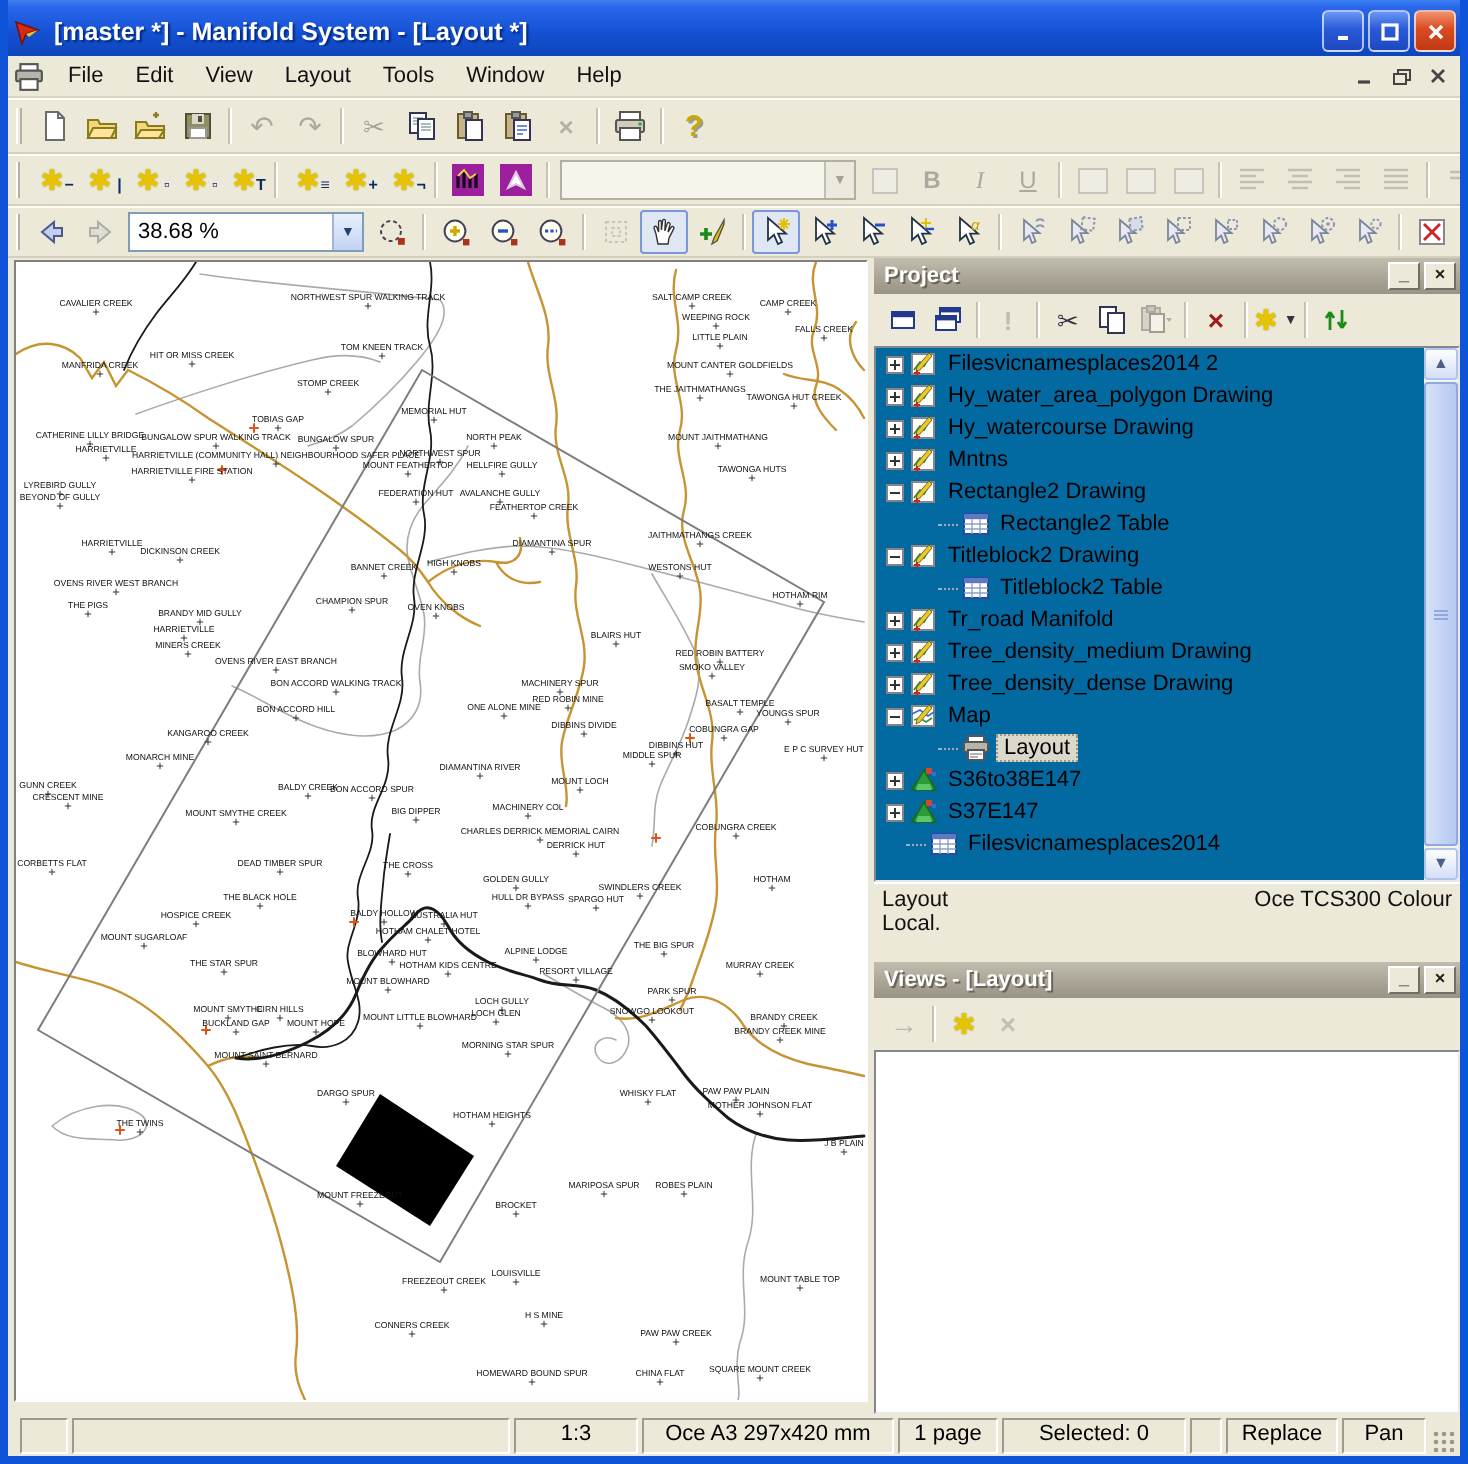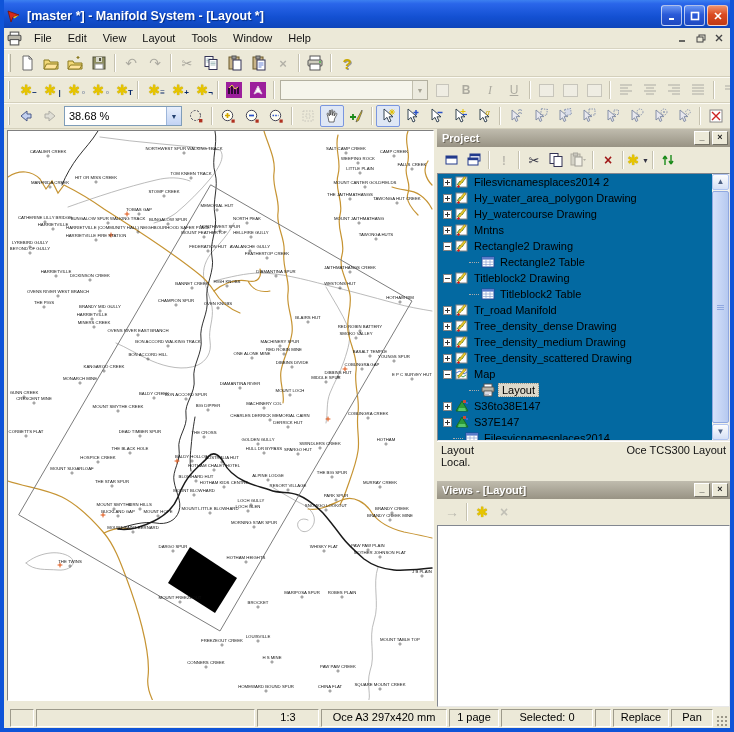--- a/index.html
+++ b/index.html
@@ -856,51 +856,36 @@
                 <rect x="0.5" y="0.5" width="8" height="8" fill="#fff" stroke="#848484"></rect>
                 <path d="M2 4.5h5" stroke="#333"></path>
                 <path d="M4.5 2v5" stroke="#333"></path>
               </svg>
               <svg class="ticon" viewBox="0 0 14 14">
                 <rect x="1" y="2" width="11" height="10" fill="#fff" stroke="#888"></rect>
                 <path d="M2 10l3-4 2 2 3-5" stroke="#2a8a2a" fill="none" stroke-width=".9"></path>
                 <path d="M3 11l2-1 6-7-1.5-1.5-6 7z" fill="#e8c82a" stroke="#7a6a10" stroke-width=".5"></path>
                 <path d="M2 11.5h3M3.5 10v3" stroke="#cc2222" stroke-width=".9"></path>
               </svg>
-              <span class="lbl">Tree_density_dense Drawing</span>
+              <span class="lbl">Tree_density_medium Drawing</span>
             </div>
             <div class="trow">
               <span style="width:4px;flex:none"></span>
               <svg width="9" height="9" viewBox="0 0 9 9" style="margin:0 1px;flex:none">
                 <rect x="0.5" y="0.5" width="8" height="8" fill="#fff" stroke="#848484"></rect>
                 <path d="M2 4.5h5" stroke="#333"></path>
                 <path d="M4.5 2v5" stroke="#333"></path>
               </svg>
               <svg class="ticon" viewBox="0 0 14 14">
                 <rect x="1" y="2" width="11" height="10" fill="#fff" stroke="#888"></rect>
                 <path d="M2 10l3-4 2 2 3-5" stroke="#2a8a2a" fill="none" stroke-width=".9"></path>
                 <path d="M3 11l2-1 6-7-1.5-1.5-6 7z" fill="#e8c82a" stroke="#7a6a10" stroke-width=".5"></path>
                 <path d="M2 11.5h3M3.5 10v3" stroke="#cc2222" stroke-width=".9"></path>
               </svg>
-              <span class="lbl">Tree_density_medium Drawing</span>
-            </div>
-            <div class="trow">
-              <span style="width:4px;flex:none"></span>
-              <svg width="9" height="9" viewBox="0 0 9 9" style="margin:0 1px;flex:none">
-                <rect x="0.5" y="0.5" width="8" height="8" fill="#fff" stroke="#848484"></rect>
-                <path d="M2 4.5h5" stroke="#333"></path>
-                <path d="M4.5 2v5" stroke="#333"></path>
-              </svg>
-              <svg class="ticon" viewBox="0 0 14 14">
-                <rect x="1" y="2" width="11" height="10" fill="#fff" stroke="#888"></rect>
-                <path d="M2 10l3-4 2 2 3-5" stroke="#2a8a2a" fill="none" stroke-width=".9"></path>
-                <path d="M3 11l2-1 6-7-1.5-1.5-6 7z" fill="#e8c82a" stroke="#7a6a10" stroke-width=".5"></path>
-                <path d="M2 11.5h3M3.5 10v3" stroke="#cc2222" stroke-width=".9"></path>
-              </svg>
-              <span class="lbl">Tree_density_scattered Drawing</span>
+              <span class="lbl">Tree_density_dense Drawing</span>
             </div>
             <div class="trow">
               <span style="width:4px;flex:none"></span>
               <svg width="9" height="9" viewBox="0 0 9 9" style="margin:0 1px;flex:none">
                 <rect x="0.5" y="0.5" width="8" height="8" fill="#fff" stroke="#848484"></rect>
                 <path d="M2 4.5h5" stroke="#333"></path>
               </svg>
               <svg class="ticon" viewBox="0 0 14 14">
                 <rect x="1" y="2" width="11" height="10" fill="#fff" stroke="#888"></rect>
                 <path d="M1 6l4-2 4 3 3-2" stroke="#3a6ad0" fill="none" stroke-width=".9"></path>
@@ -965,21 +950,21 @@
           </div>
         <div class="vsb">
           <span class="sar" style="top:0">▲</span>
           <span class="thumb"></span>
           <span class="sar" style="bottom:0">▼</span>
         </div>
       </div>
       <div class="pinfo">
         <div class="r1">
           <span>Layout</span>
-          <span class="right">Oce TCS300 Layout</span>
+          <span class="right">Oce TCS300 Colour</span>
         </div>
         <div><span>Local.</span></div>
       </div>
       <div style="height:4px;flex:none"></div>
       <div class="pcap">
         <span>Views - [Layout]</span>
         <span style="margin-left:auto;display:flex">
           <span class="cbtn">_</span>
           <span class="cbtn">×</span>
         </span>

